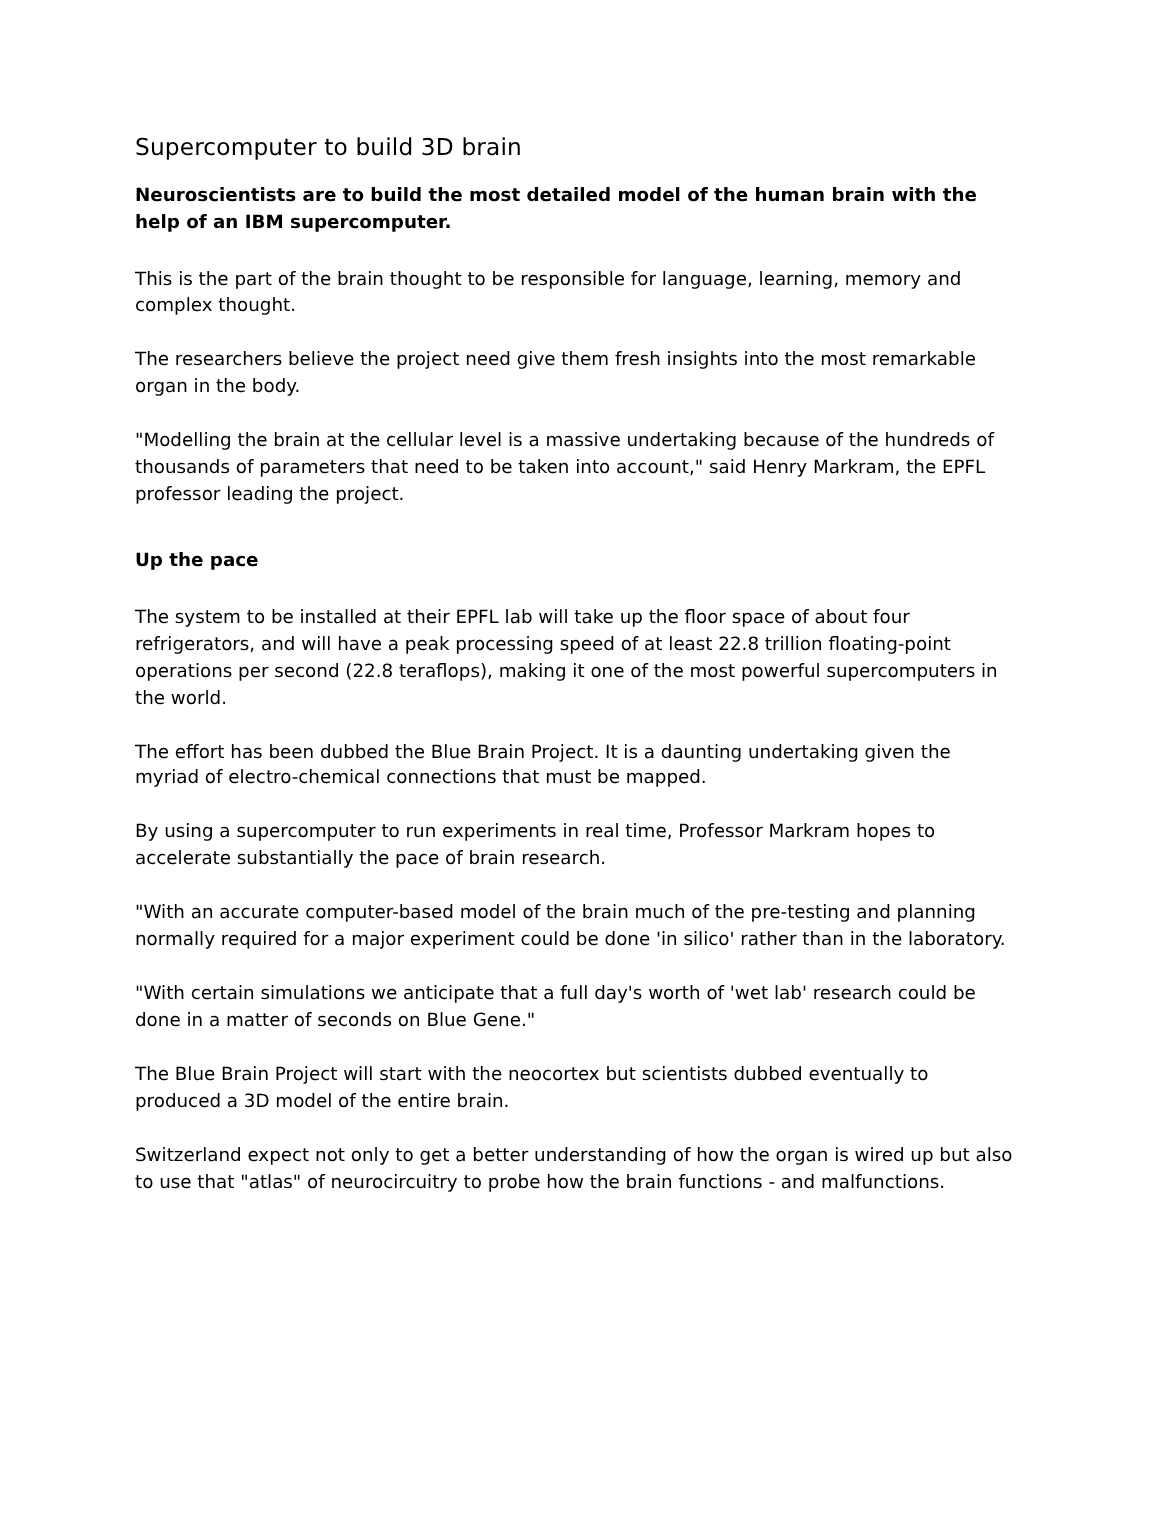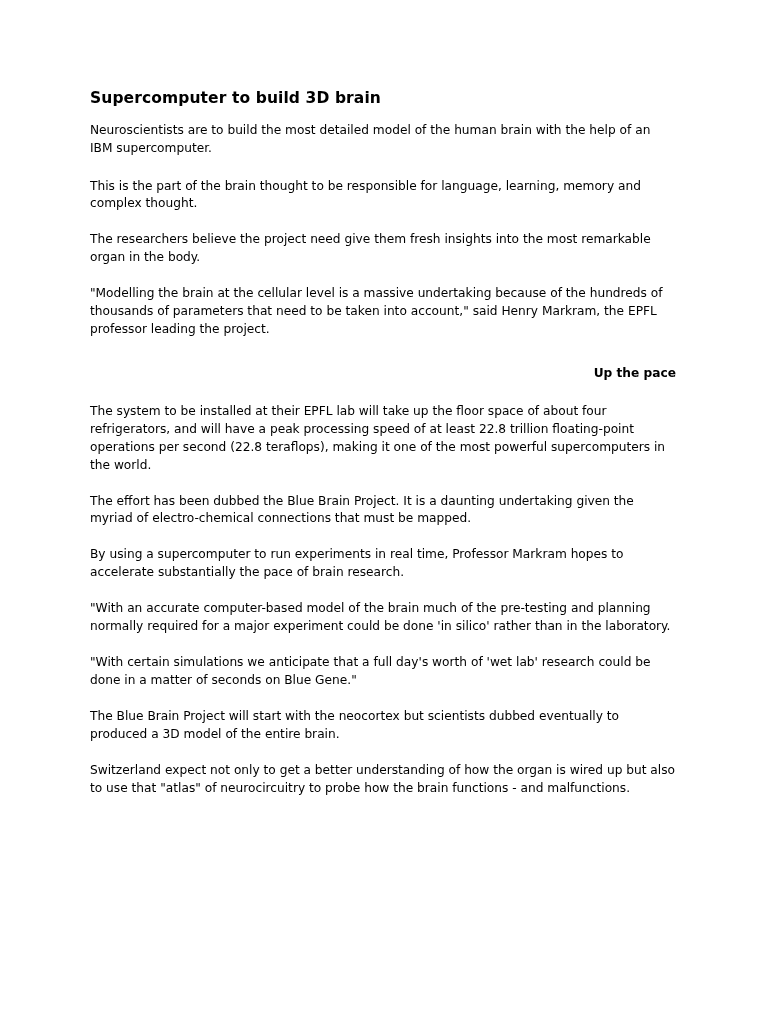--- a/index.html
+++ b/index.html
@@ -16,43 +16,42 @@
   }
   .page {
     width: 768px;
     height: 1024px;
     box-sizing: border-box;
     padding: 88px 92px 40px 90px;
     position: relative;
   }
   .doc-title {
     font-size: 15.5px;
-    font-weight: bold;
+    font-weight: normal;
     line-height: 1.3;
     margin: 0 0 14px 0;
     letter-spacing: 0.1px;
   }
   .standfirst {
     font-size: 12.2px;
-    font-weight: normal;
+    font-weight: bold;
     line-height: 1.45;
     margin: 0 0 20px 0;
   }
   .para {
     font-size: 12.2px;
     line-height: 1.47;
     margin: 0 0 18px 0;
     text-align: left;
   }
   .subhead {
     font-size: 12.2px;
     font-weight: bold;
     line-height: 1.45;
     margin: 26px 0 20px 0;
-    text-align: right;
   }
   .body-block {
     max-width: 588px;
   }
 </style>
 </head>
 <body>
 
 <div class="page">
   <div class="body-block">

